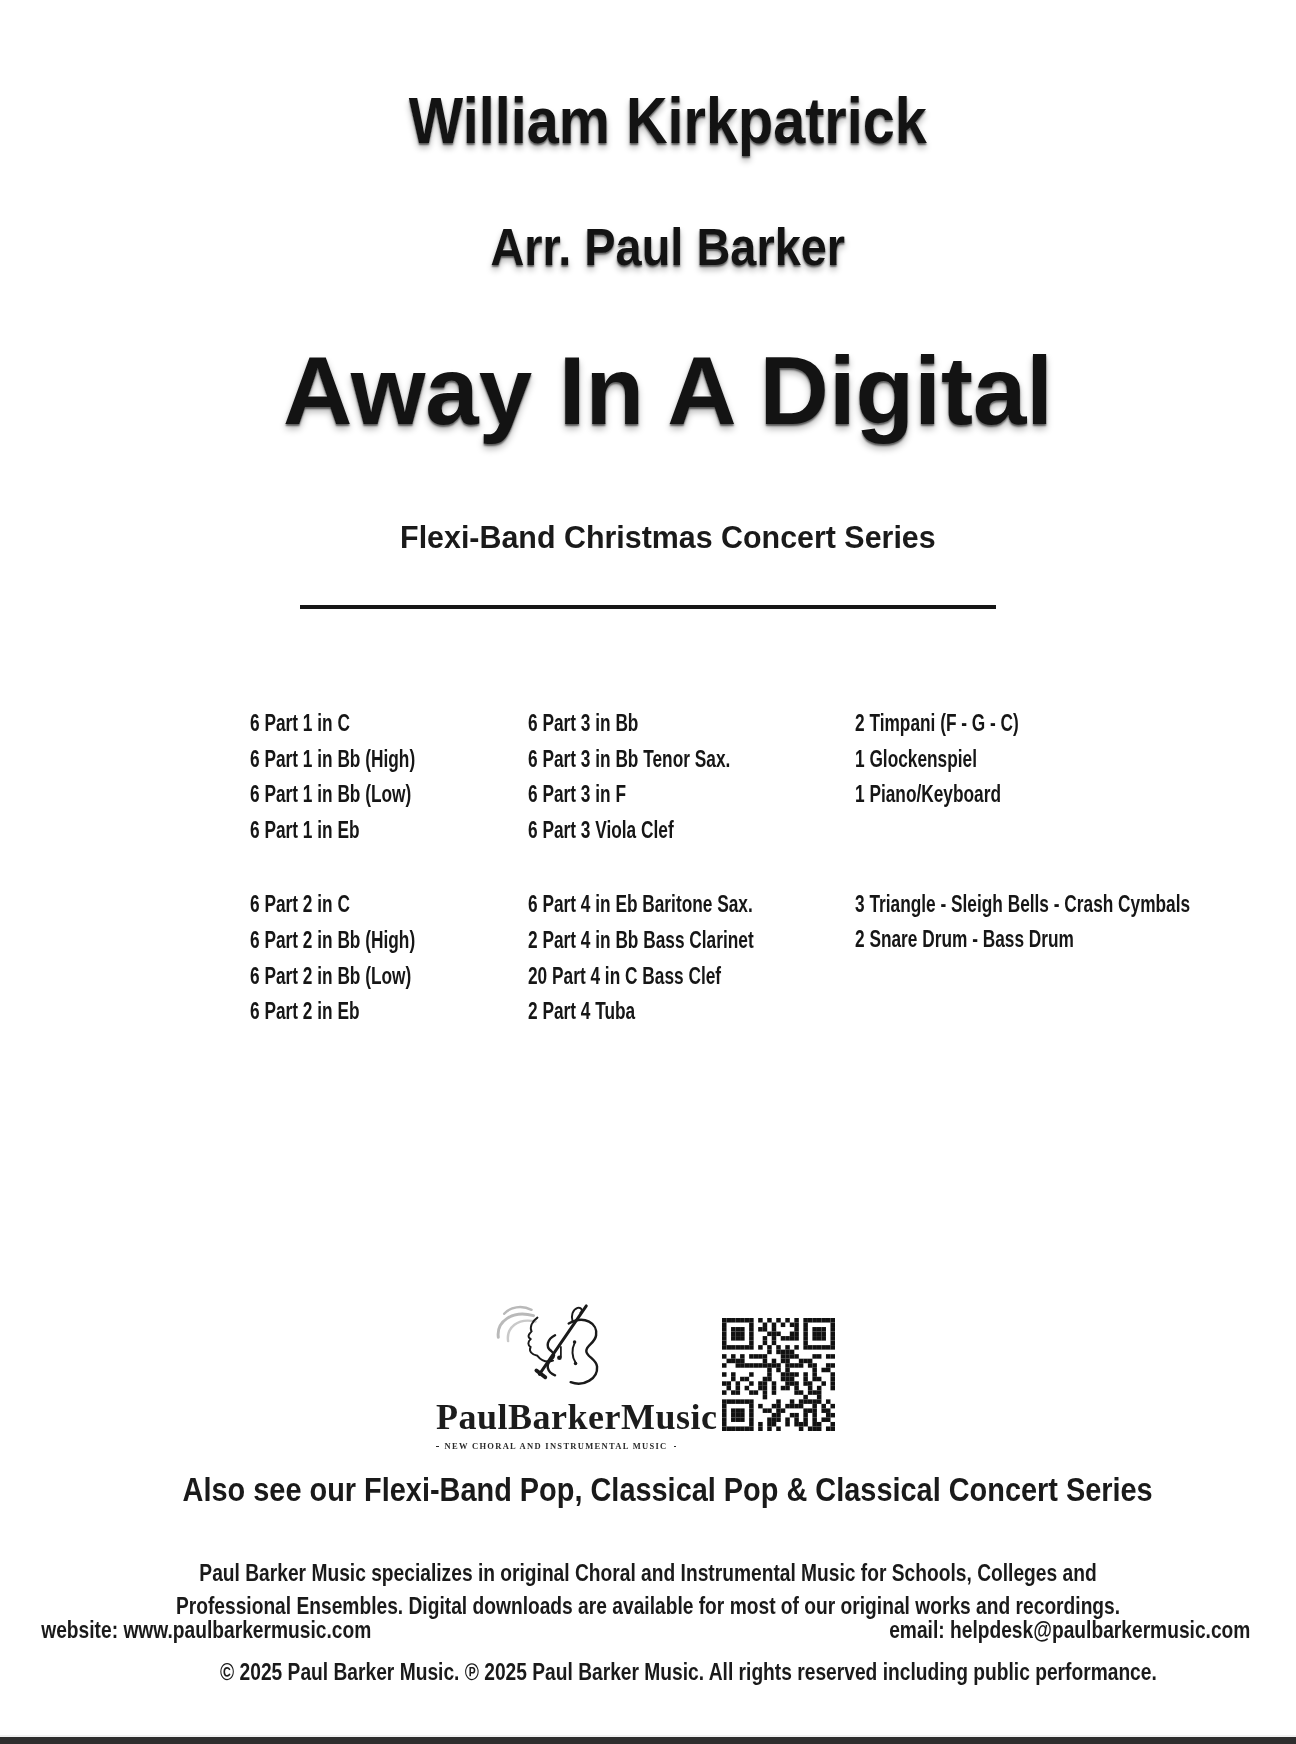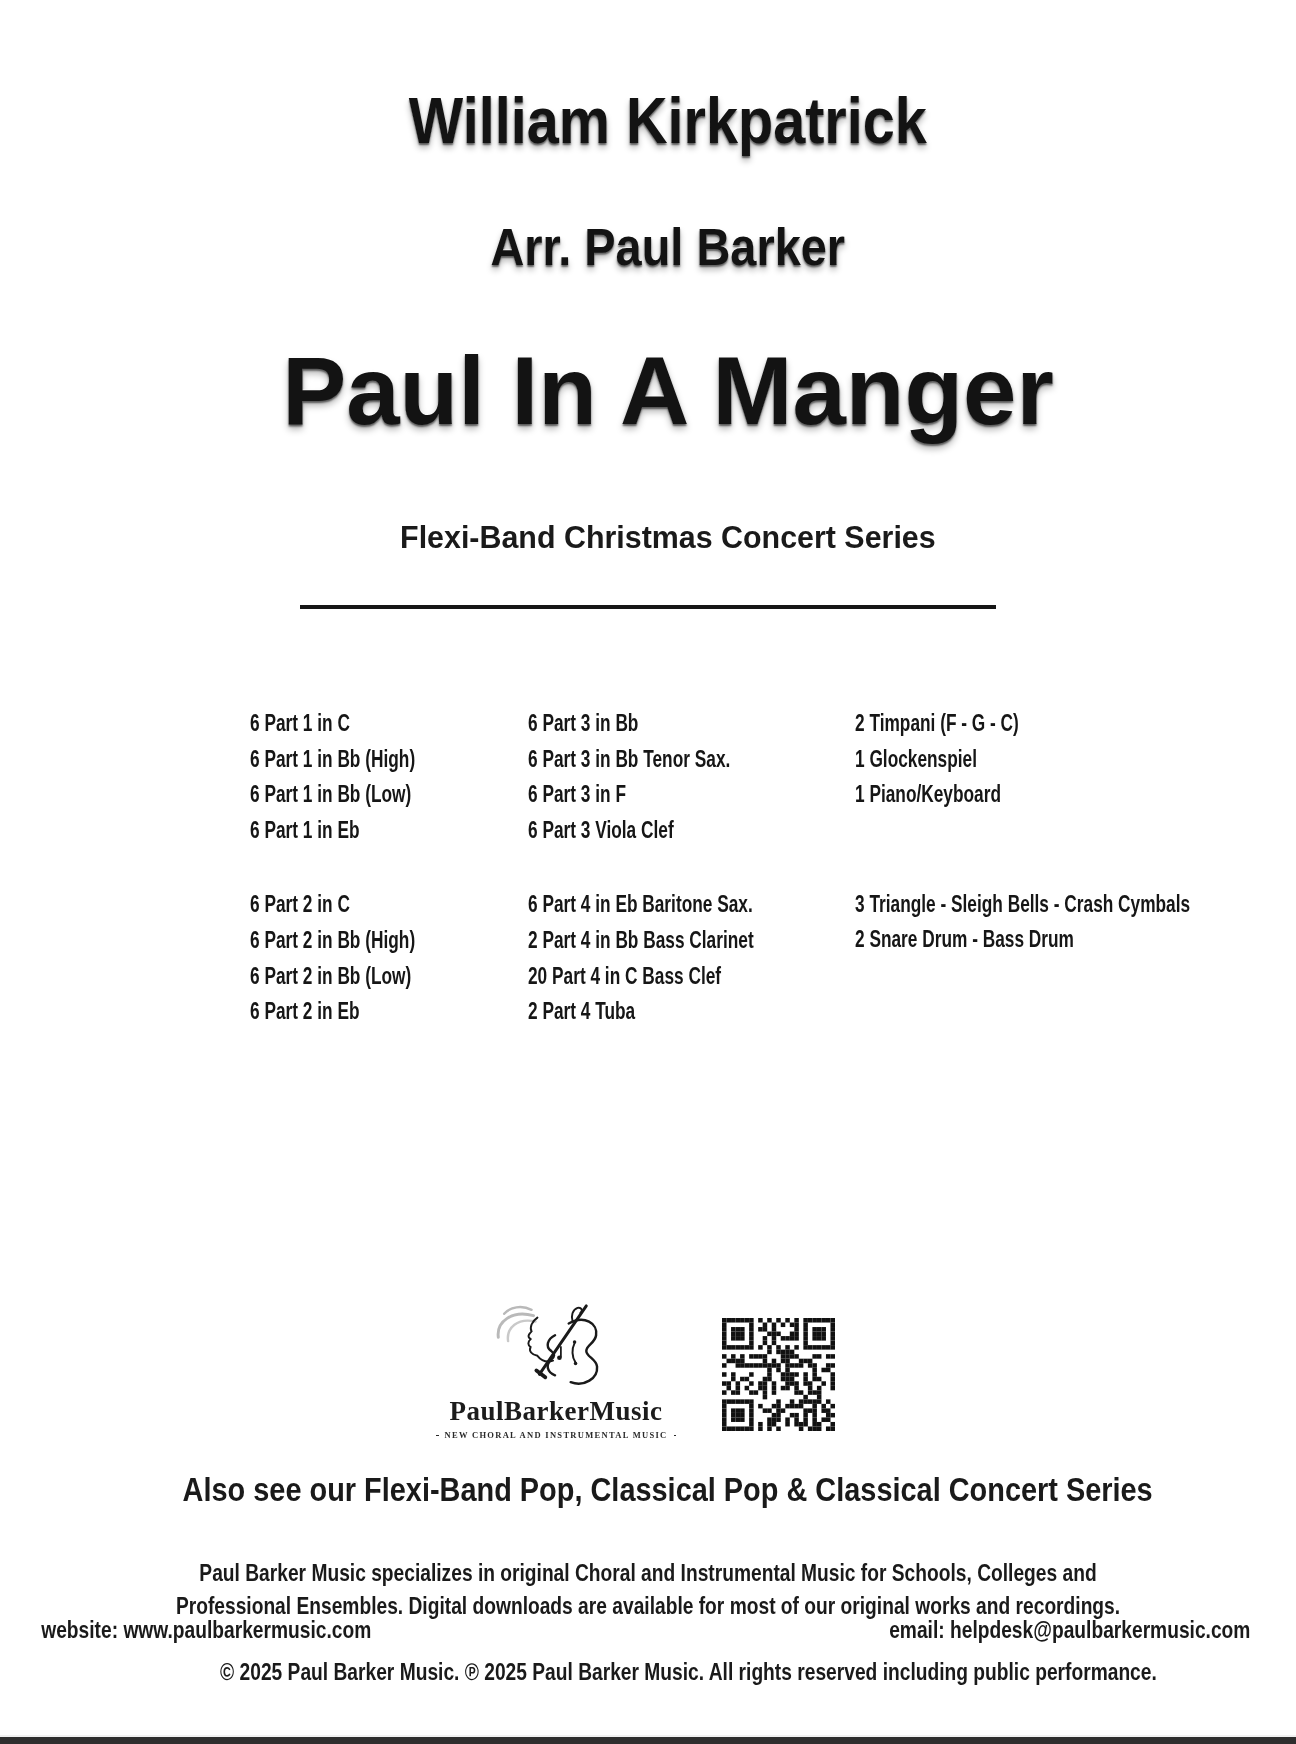--- a/index.html
+++ b/index.html
@@ -42,21 +42,21 @@
   .group{display:block;}
   .gap-a{margin-top:39px;}
   .gap-b{margin-top:74px;}
 
   .logo{
     position:absolute;left:436px;top:1302px;width:240px;
     text-align:center;
   }
   .logo-name{
     font-family:"Liberation Serif", serif;
-    font-weight:bold;font-size:27px;color:#1c1c1c;
+    font-weight:bold;font-size:36px;color:#1c1c1c;
     letter-spacing:0.5px;margin-top:2px;
   }
   .logo-tagline{
     display:flex;align-items:center;gap:6px;
     margin-top:3px;
     font-family:"Liberation Serif", serif;
     font-size:8.5px;font-weight:bold;letter-spacing:1.3px;color:#2a2a2a;
     text-transform:uppercase;white-space:nowrap;text-align:center;
   }
   .logo-tagline::before,.logo-tagline::after{content:"";height:1px;background:#2a2a2a;flex:1;}
@@ -85,21 +85,21 @@
 
   <div class="row r-composer">
     <span class="t emboss">William Kirkpatrick</span>
   </div>
 
   <div class="row r-arranger">
     <span class="t emboss">Arr. Paul Barker</span>
   </div>
 
   <div class="row r-title">
-    <span class="t emboss">Paul In A Manger</span>
+    <span class="t emboss">Away In A Digital</span>
   </div>
 
   <div class="row r-series">
     <span class="t">Flexi-Band Christmas Concert Series</span>
   </div>
 
   <div class="divider"></div>
 
 
   <div class="col col-1">

